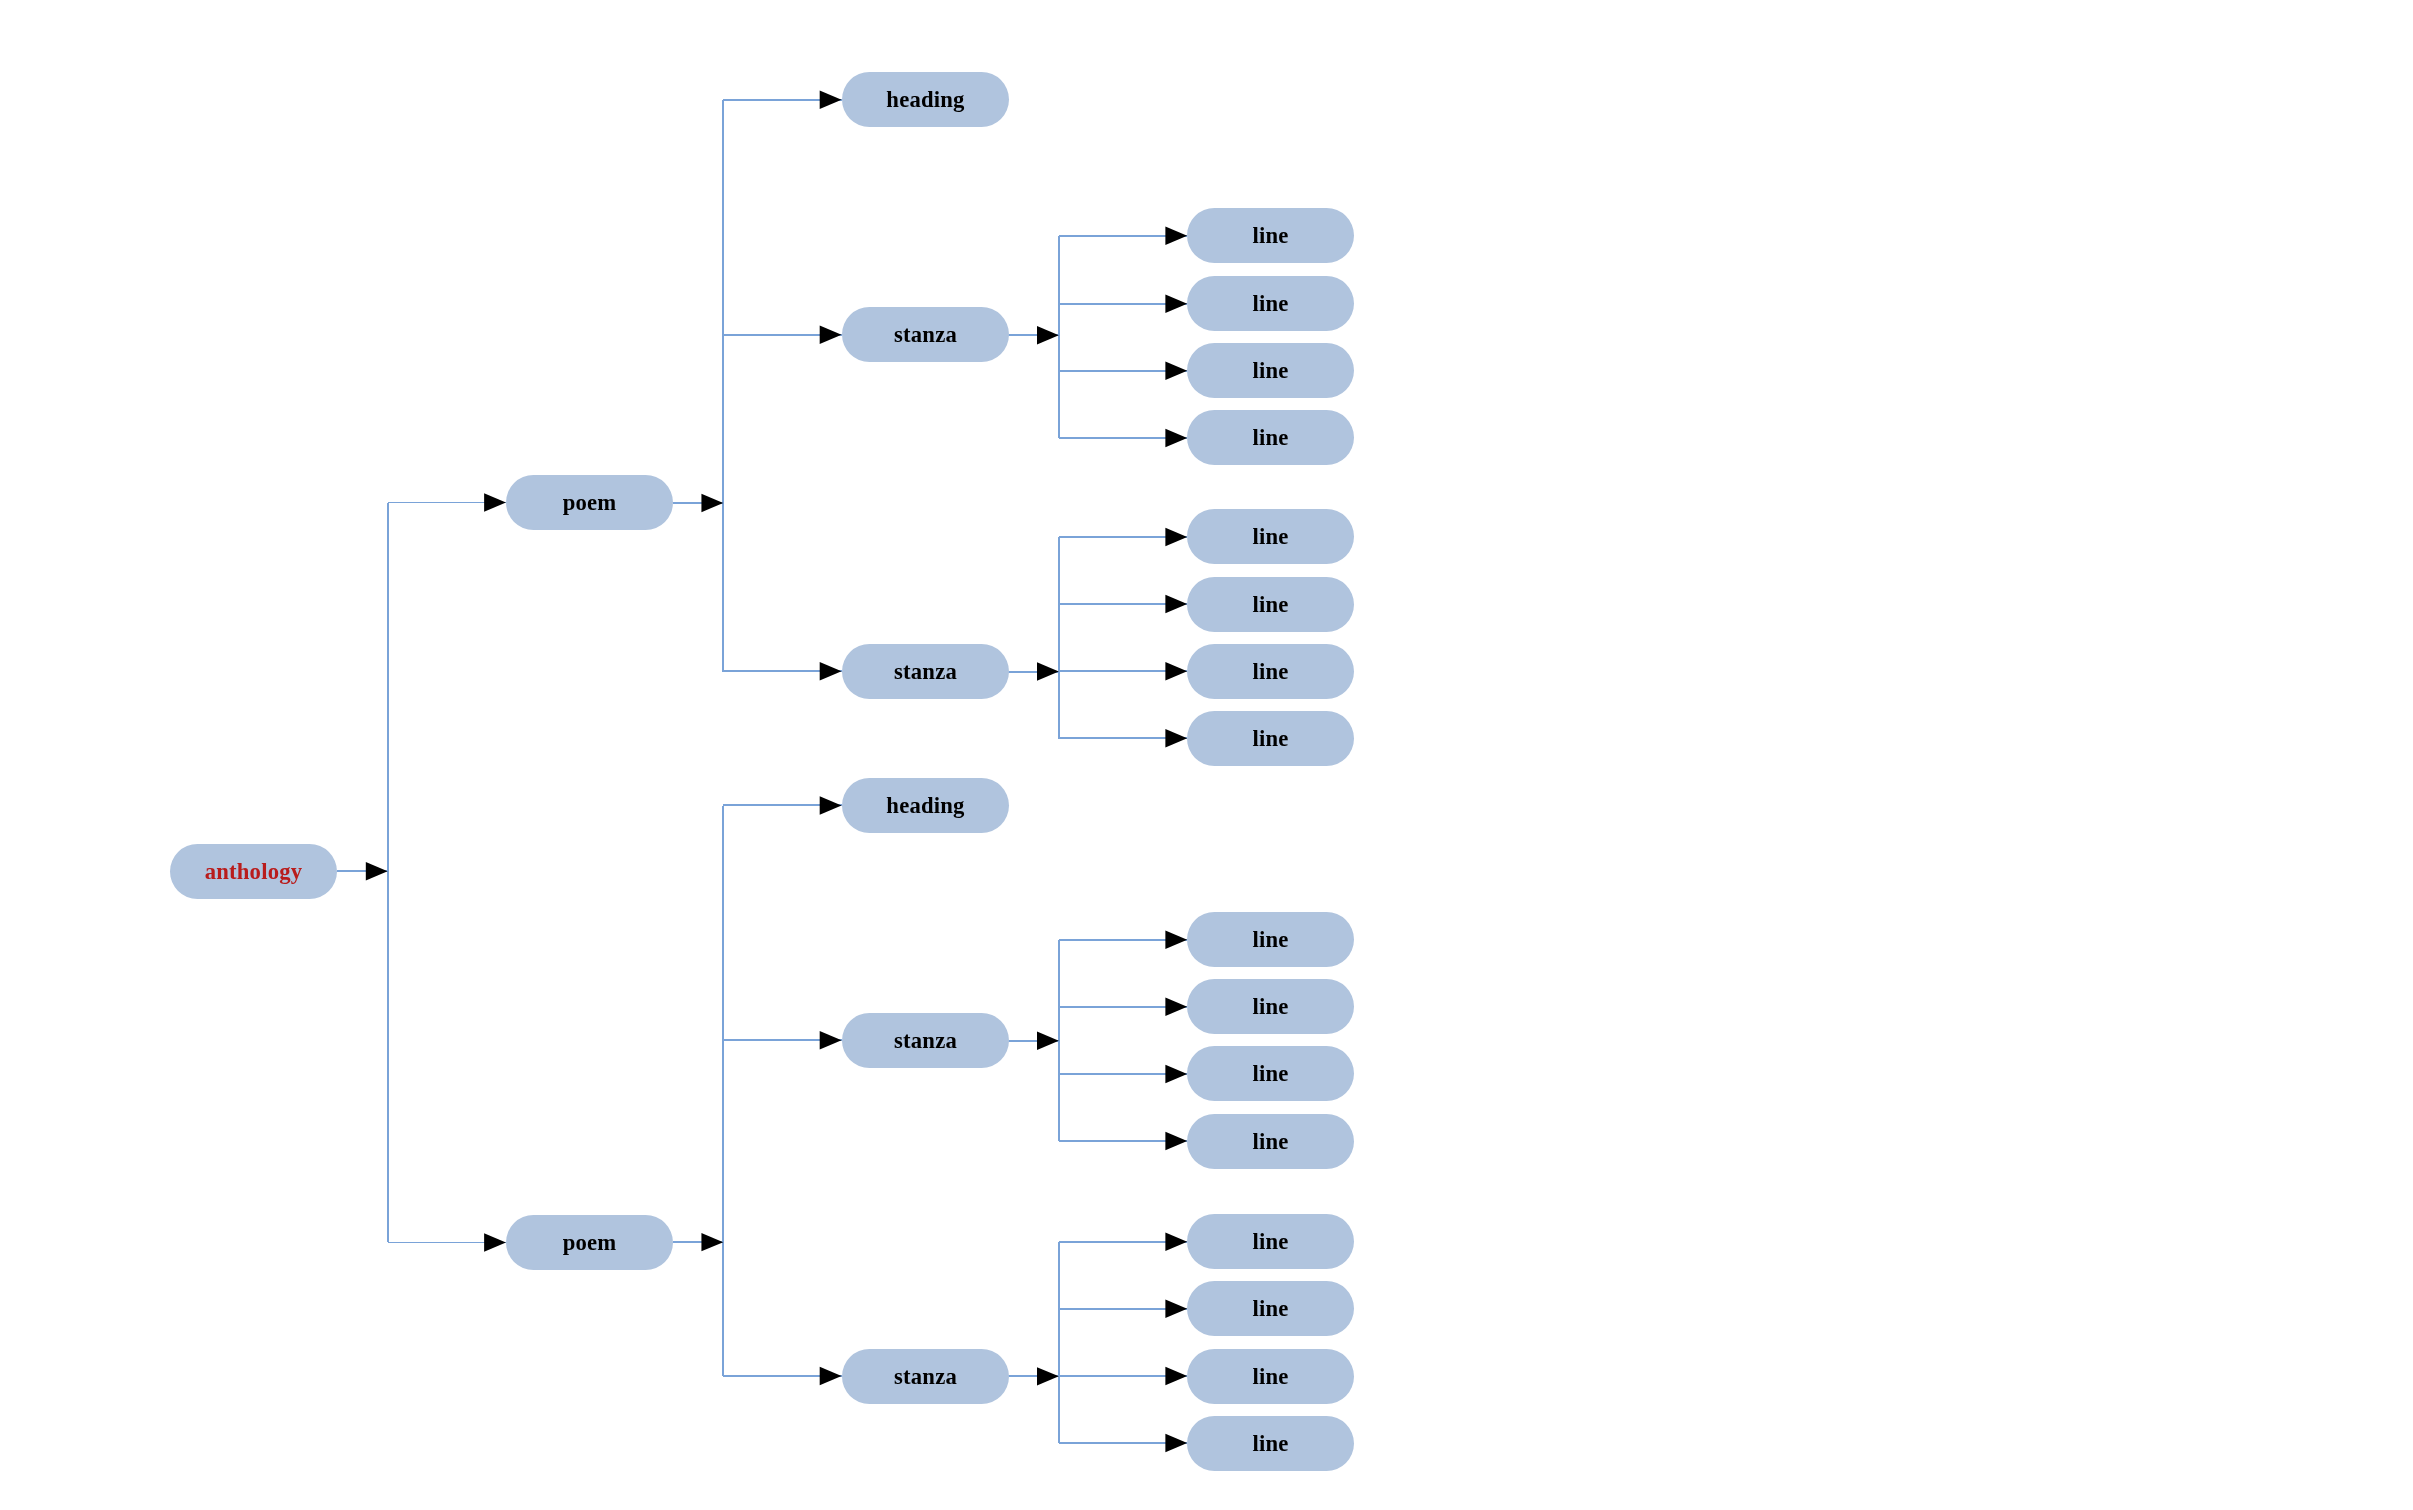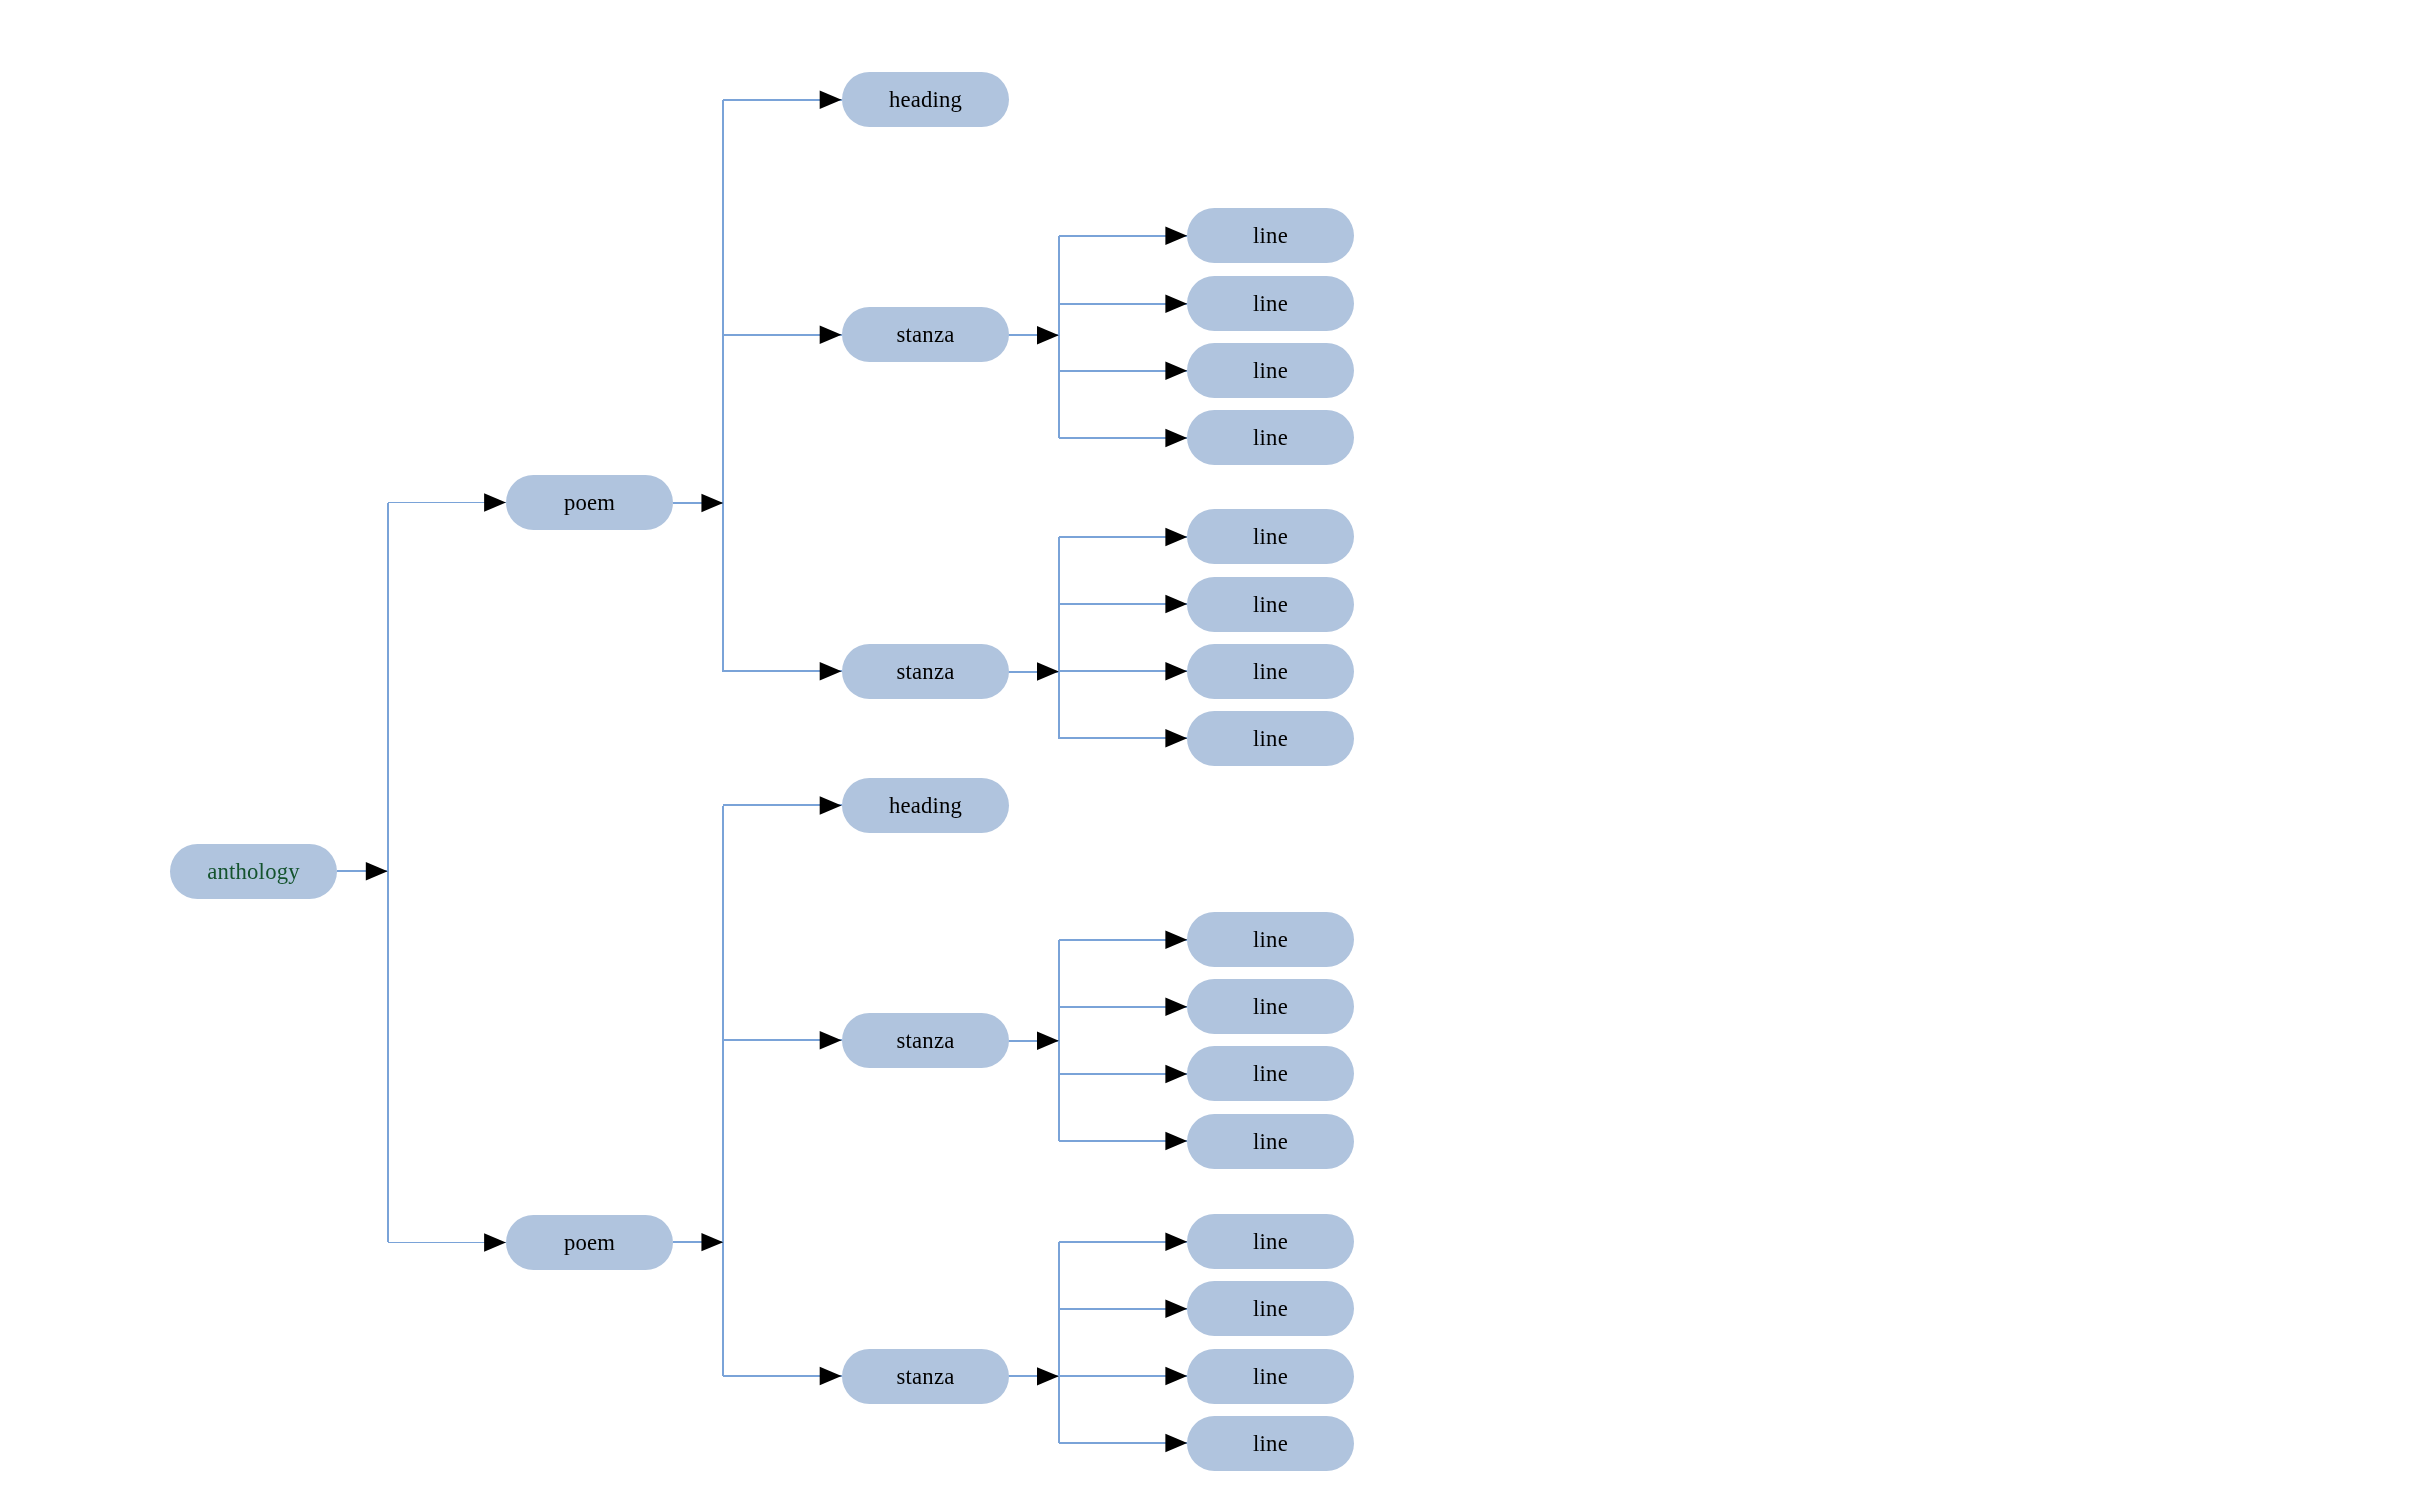--- a/index.html
+++ b/index.html
@@ -27,21 +27,21 @@
   }
   .node {
     position: absolute;
     box-sizing: border-box;
     display: flex;
     align-items: center;
     justify-content: center;
     background: #b0c4de;
     border-radius: 838px;
     color: #000000;
-    font-weight: normal;
+    font-weight: bold;
     font-family: "Liberation Serif", "DejaVu Serif", serif;
     font-size: 22.7px;
     letter-spacing: 0.2px;
     white-space: nowrap;
     user-select: none;
   }
 </style>
 </head>
 <body>
 
@@ -111,21 +111,21 @@
       <line x1="1202" y1="399" x2="1262" y2="399" stroke="#7aa3d8" stroke-width="2.2" shape-rendering="crispEdges"></line>
       <polygon points="1236,388 1262,399 1236,410" fill="#000000"></polygon>
       <line x1="1202" y1="800" x2="1262" y2="800" stroke="#7aa3d8" stroke-width="2.2" shape-rendering="crispEdges"></line>
       <polygon points="1236,789 1262,800 1236,811" fill="#000000"></polygon>
       <line x1="1202" y1="1240" x2="1262" y2="1240" stroke="#7aa3d8" stroke-width="2.2" shape-rendering="crispEdges"></line>
       <polygon points="1236,1229 1262,1240 1236,1251" fill="#000000"></polygon>
       <line x1="1202" y1="1640" x2="1262" y2="1640" stroke="#7aa3d8" stroke-width="2.2" shape-rendering="crispEdges"></line>
       <polygon points="1236,1629 1262,1640 1236,1651" fill="#000000"></polygon>
     </svg>
   <div id="nodes">
-      <div class="node" style="left: 170px; top: 844px; width: 167px; height: 55px; background: rgb(176, 196, 222); color: #14532d;">
+      <div class="node" style="left: 170px; top: 844px; width: 167px; height: 55px; background: rgb(176, 196, 222); color: #b91c1c;">
         <span>anthology</span>
       </div>
       <div class="node" style="left: 506px; top: 475px; width: 167px; height: 55px; background: rgb(176, 196, 222); color: rgb(0, 0, 0);">
         <span>poem</span>
       </div>
       <div class="node" style="left: 506px; top: 1215px; width: 167px; height: 55px; background: rgb(176, 196, 222); color: rgb(0, 0, 0);">
         <span>poem</span>
       </div>
       <div class="node" style="left: 842px; top: 72px; width: 167px; height: 55px; background: rgb(176, 196, 222); color: rgb(0, 0, 0);">
         <span>heading</span>

